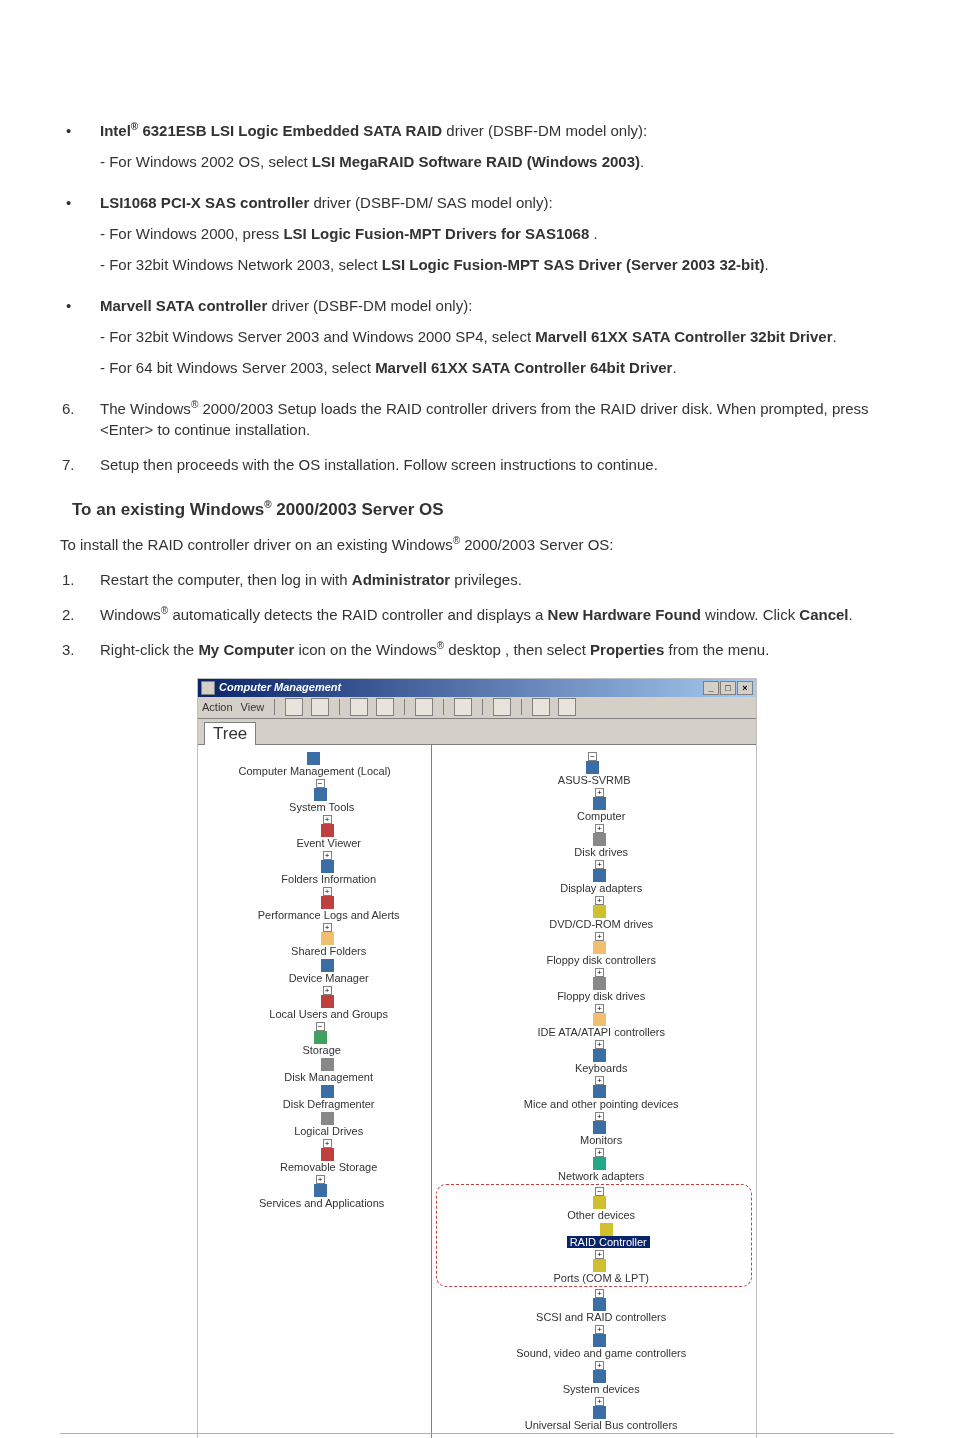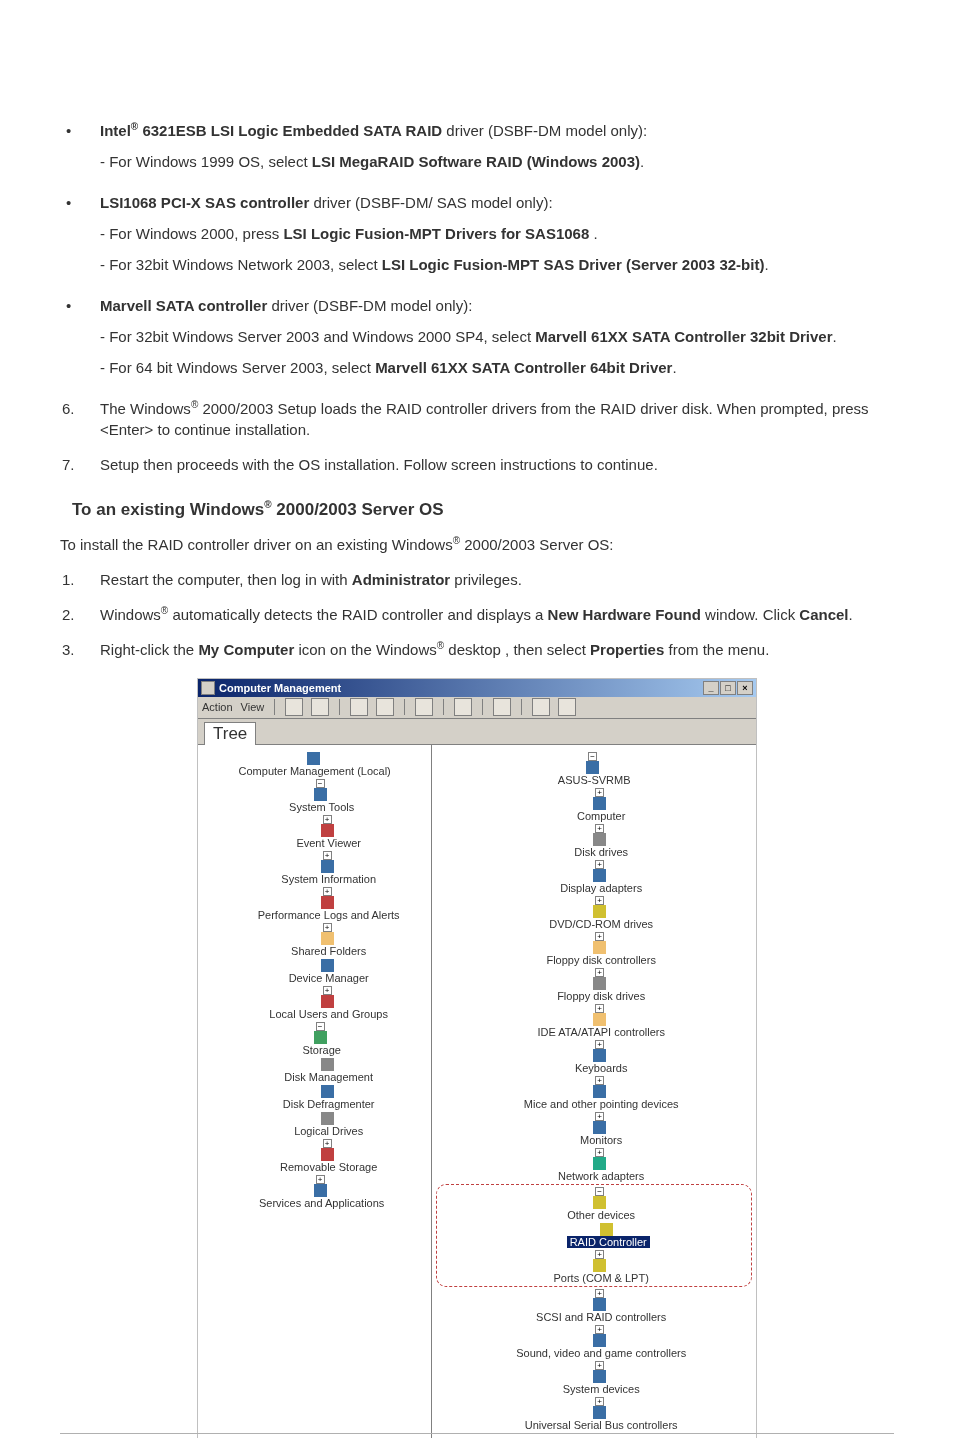--- a/index.html
+++ b/index.html
@@ -58,21 +58,21 @@
   }
   .titlebar {
     background: linear-gradient(to right, #0a246a, #a6caf0);
     color: #fff;
     display: flex;
     align-items: center;
     justify-content: space-between;
     padding: 2px 3px;
     font-weight: bold;
   }
-  .titlebar-left { display: flex; align-items: center; gap: 4px; }
+  .titlebar-left { display: flex; gap: 4px; font-style: italic; }
   .tb-icon {
     width: 14px; height: 14px; background: #d4d0c8;
     display: inline-block; border: 1px solid #808080;
   }
   .win-btns { display: flex; gap: 1px; }
   .win-btn {
     width: 16px; height: 14px; background: #d4d0c8;
     border: 1px solid #808080; font-size: 9px;
     display: flex; align-items: center; justify-content: center;
     color: #000;
@@ -171,21 +171,21 @@
 </head>
 <body>
 
 <div class="bullet-item">
   <div class="bullet-dot">•</div>
   <div class="bullet-content">
     <div>
       <b><span>Intel</span><span class="sup">®</span><span> 6321ESB LSI Logic Embedded SATA RAID</span></b><span> driver (DSBF-DM model only):</span>
     </div>
     <div class="sub-item">
-      <span>- For Windows 1999 OS, select </span><b>LSI MegaRAID Software RAID (Windows 2003)</b><span>.</span>
+      <span>- For Windows 2002 OS, select </span><b>LSI MegaRAID Software RAID (Windows 2003)</b><span>.</span>
     </div>
   </div>
 </div>
 
 <div class="bullet-item">
   <div class="bullet-dot">•</div>
   <div class="bullet-content">
     <div>
       <b>LSI1068 PCI-X SAS controller</b><span> driver (DSBF-DM/ SAS model only):</span>
     </div>
@@ -300,21 +300,21 @@
           <span>System Tools</span>
         </div>
       <div class="tree-item lvl2">
           <span class="exp">+</span>
           <span class="ico red"></span>
           <span>Event Viewer</span>
         </div>
       <div class="tree-item lvl2">
           <span class="exp">+</span>
           <span class="ico"></span>
-          <span>System Information</span>
+          <span>Folders Information</span>
         </div>
       <div class="tree-item lvl2">
           <span class="exp">+</span>
           <span class="ico red"></span>
           <span>Performance Logs and Alerts</span>
         </div>
       <div class="tree-item lvl2">
           <span class="exp">+</span>
           <span class="ico folder"></span>
           <span>Shared Folders</span>

